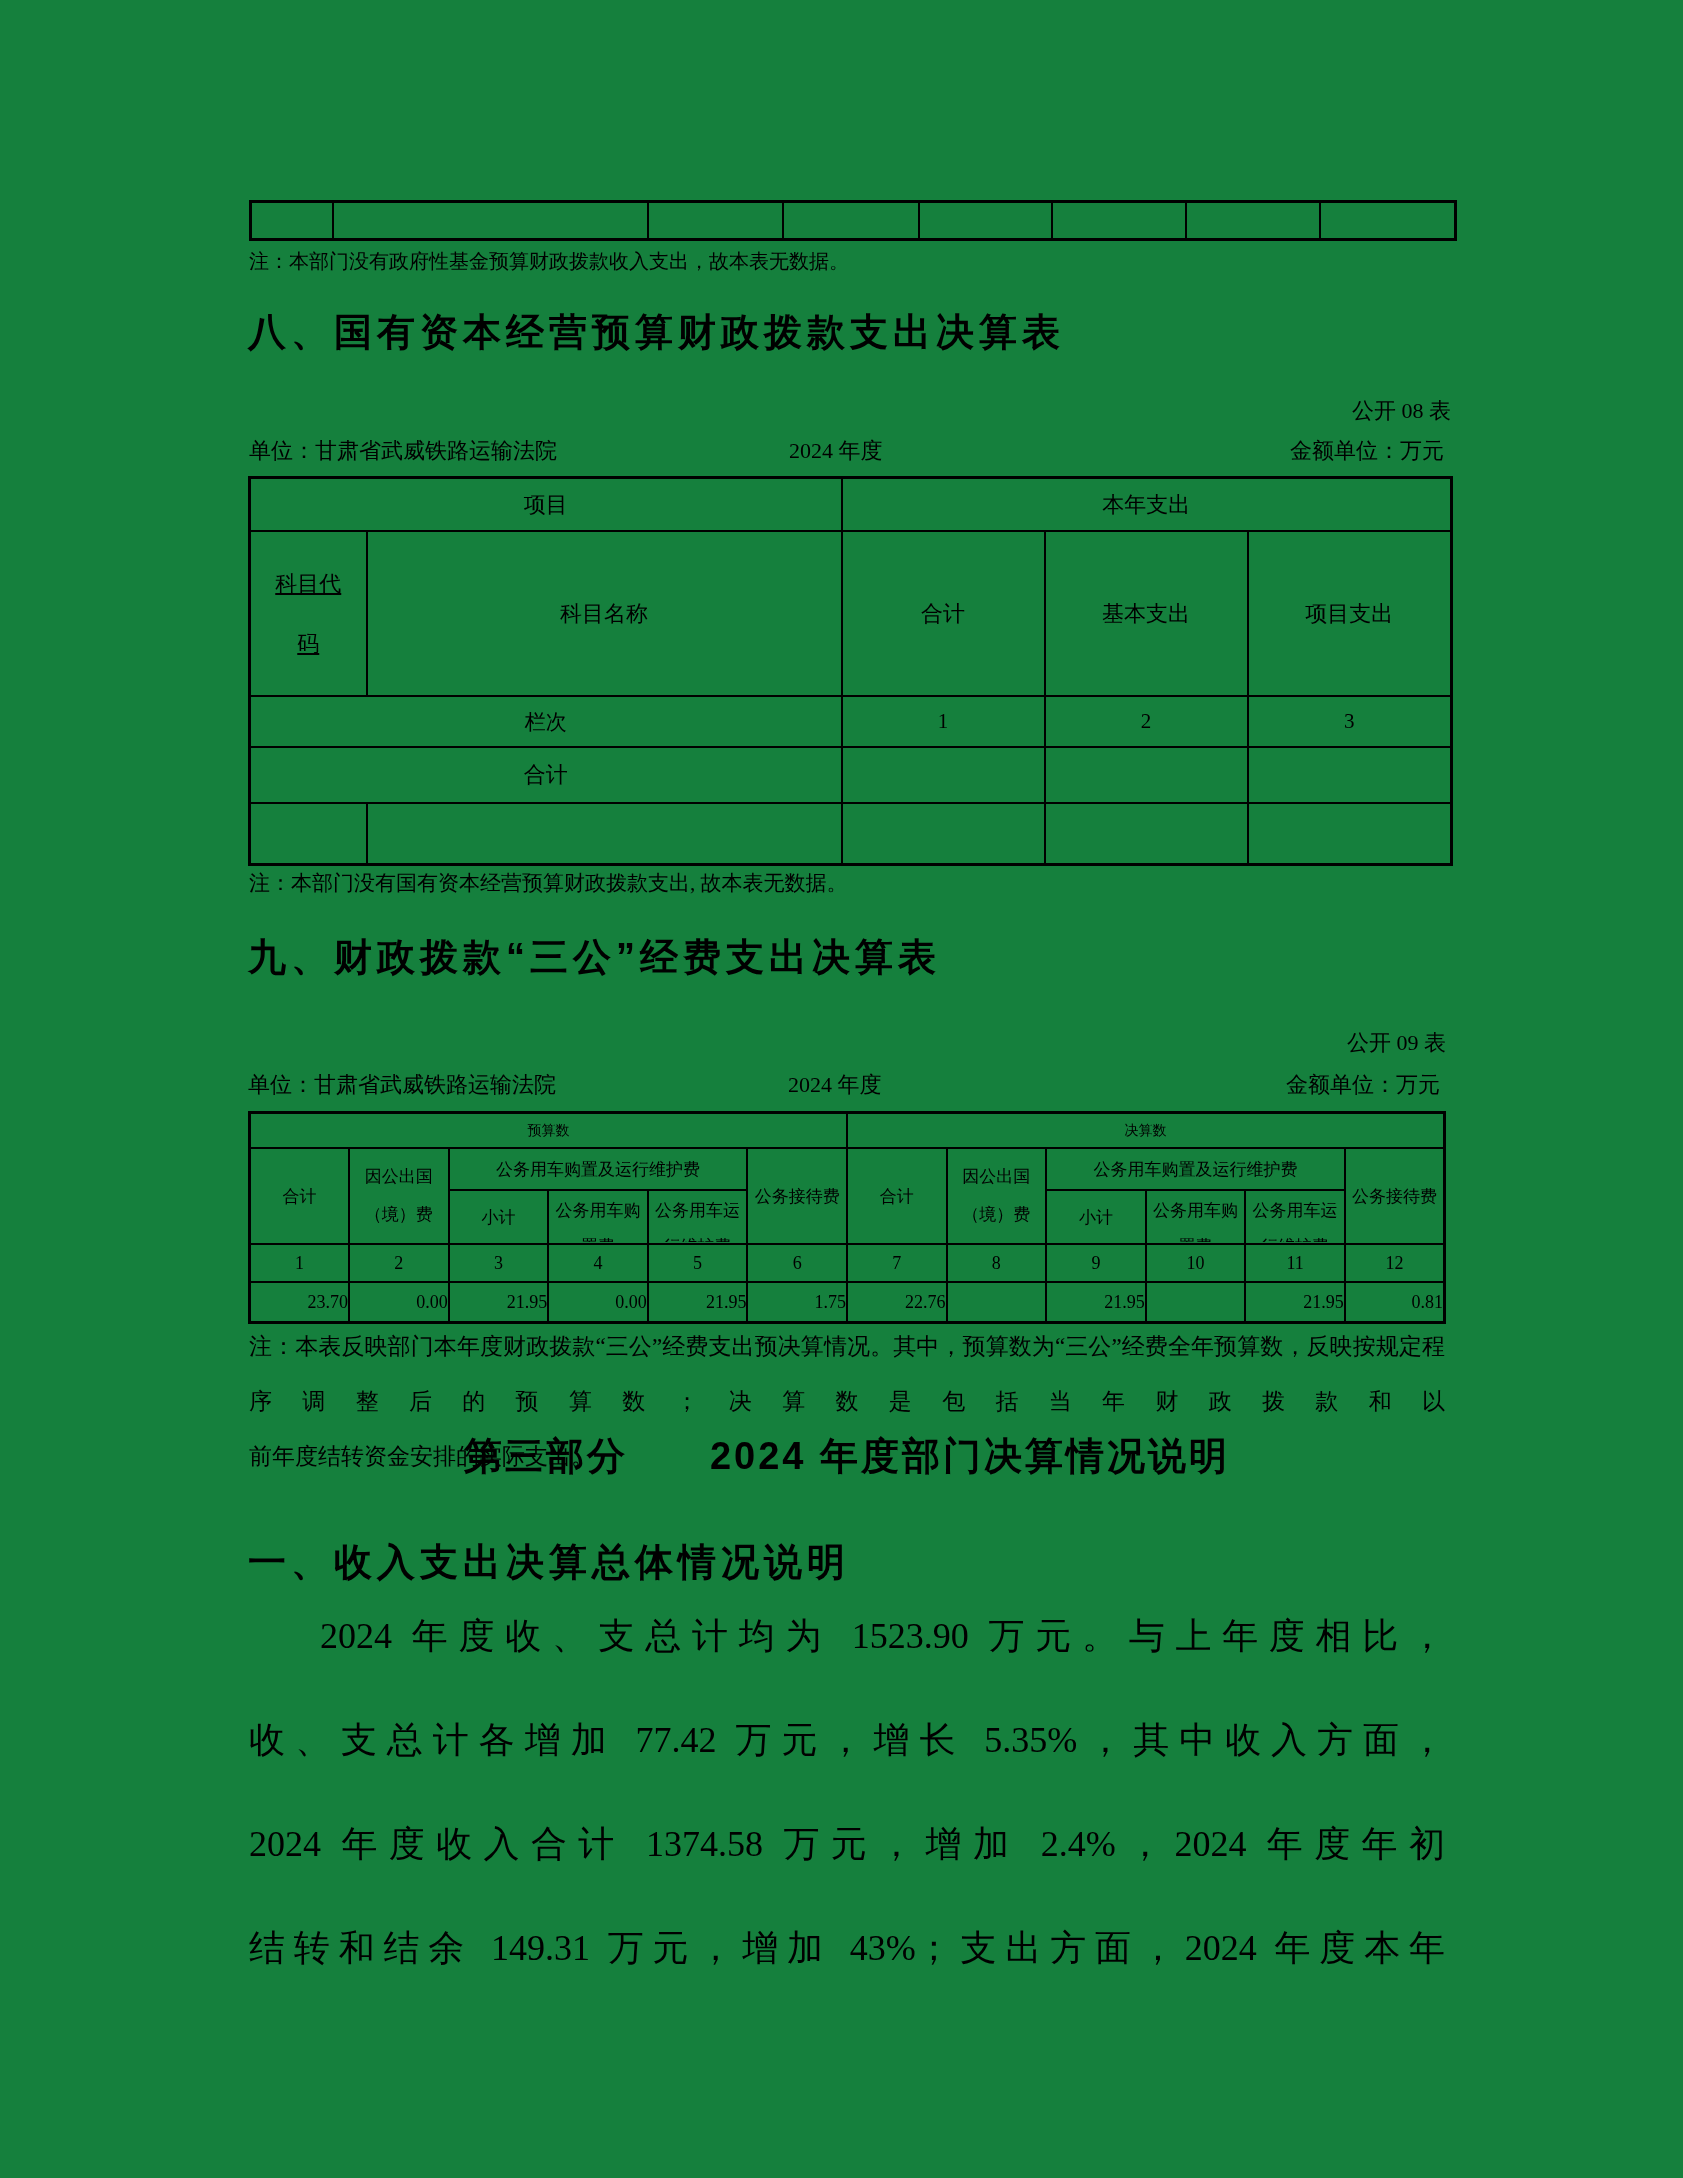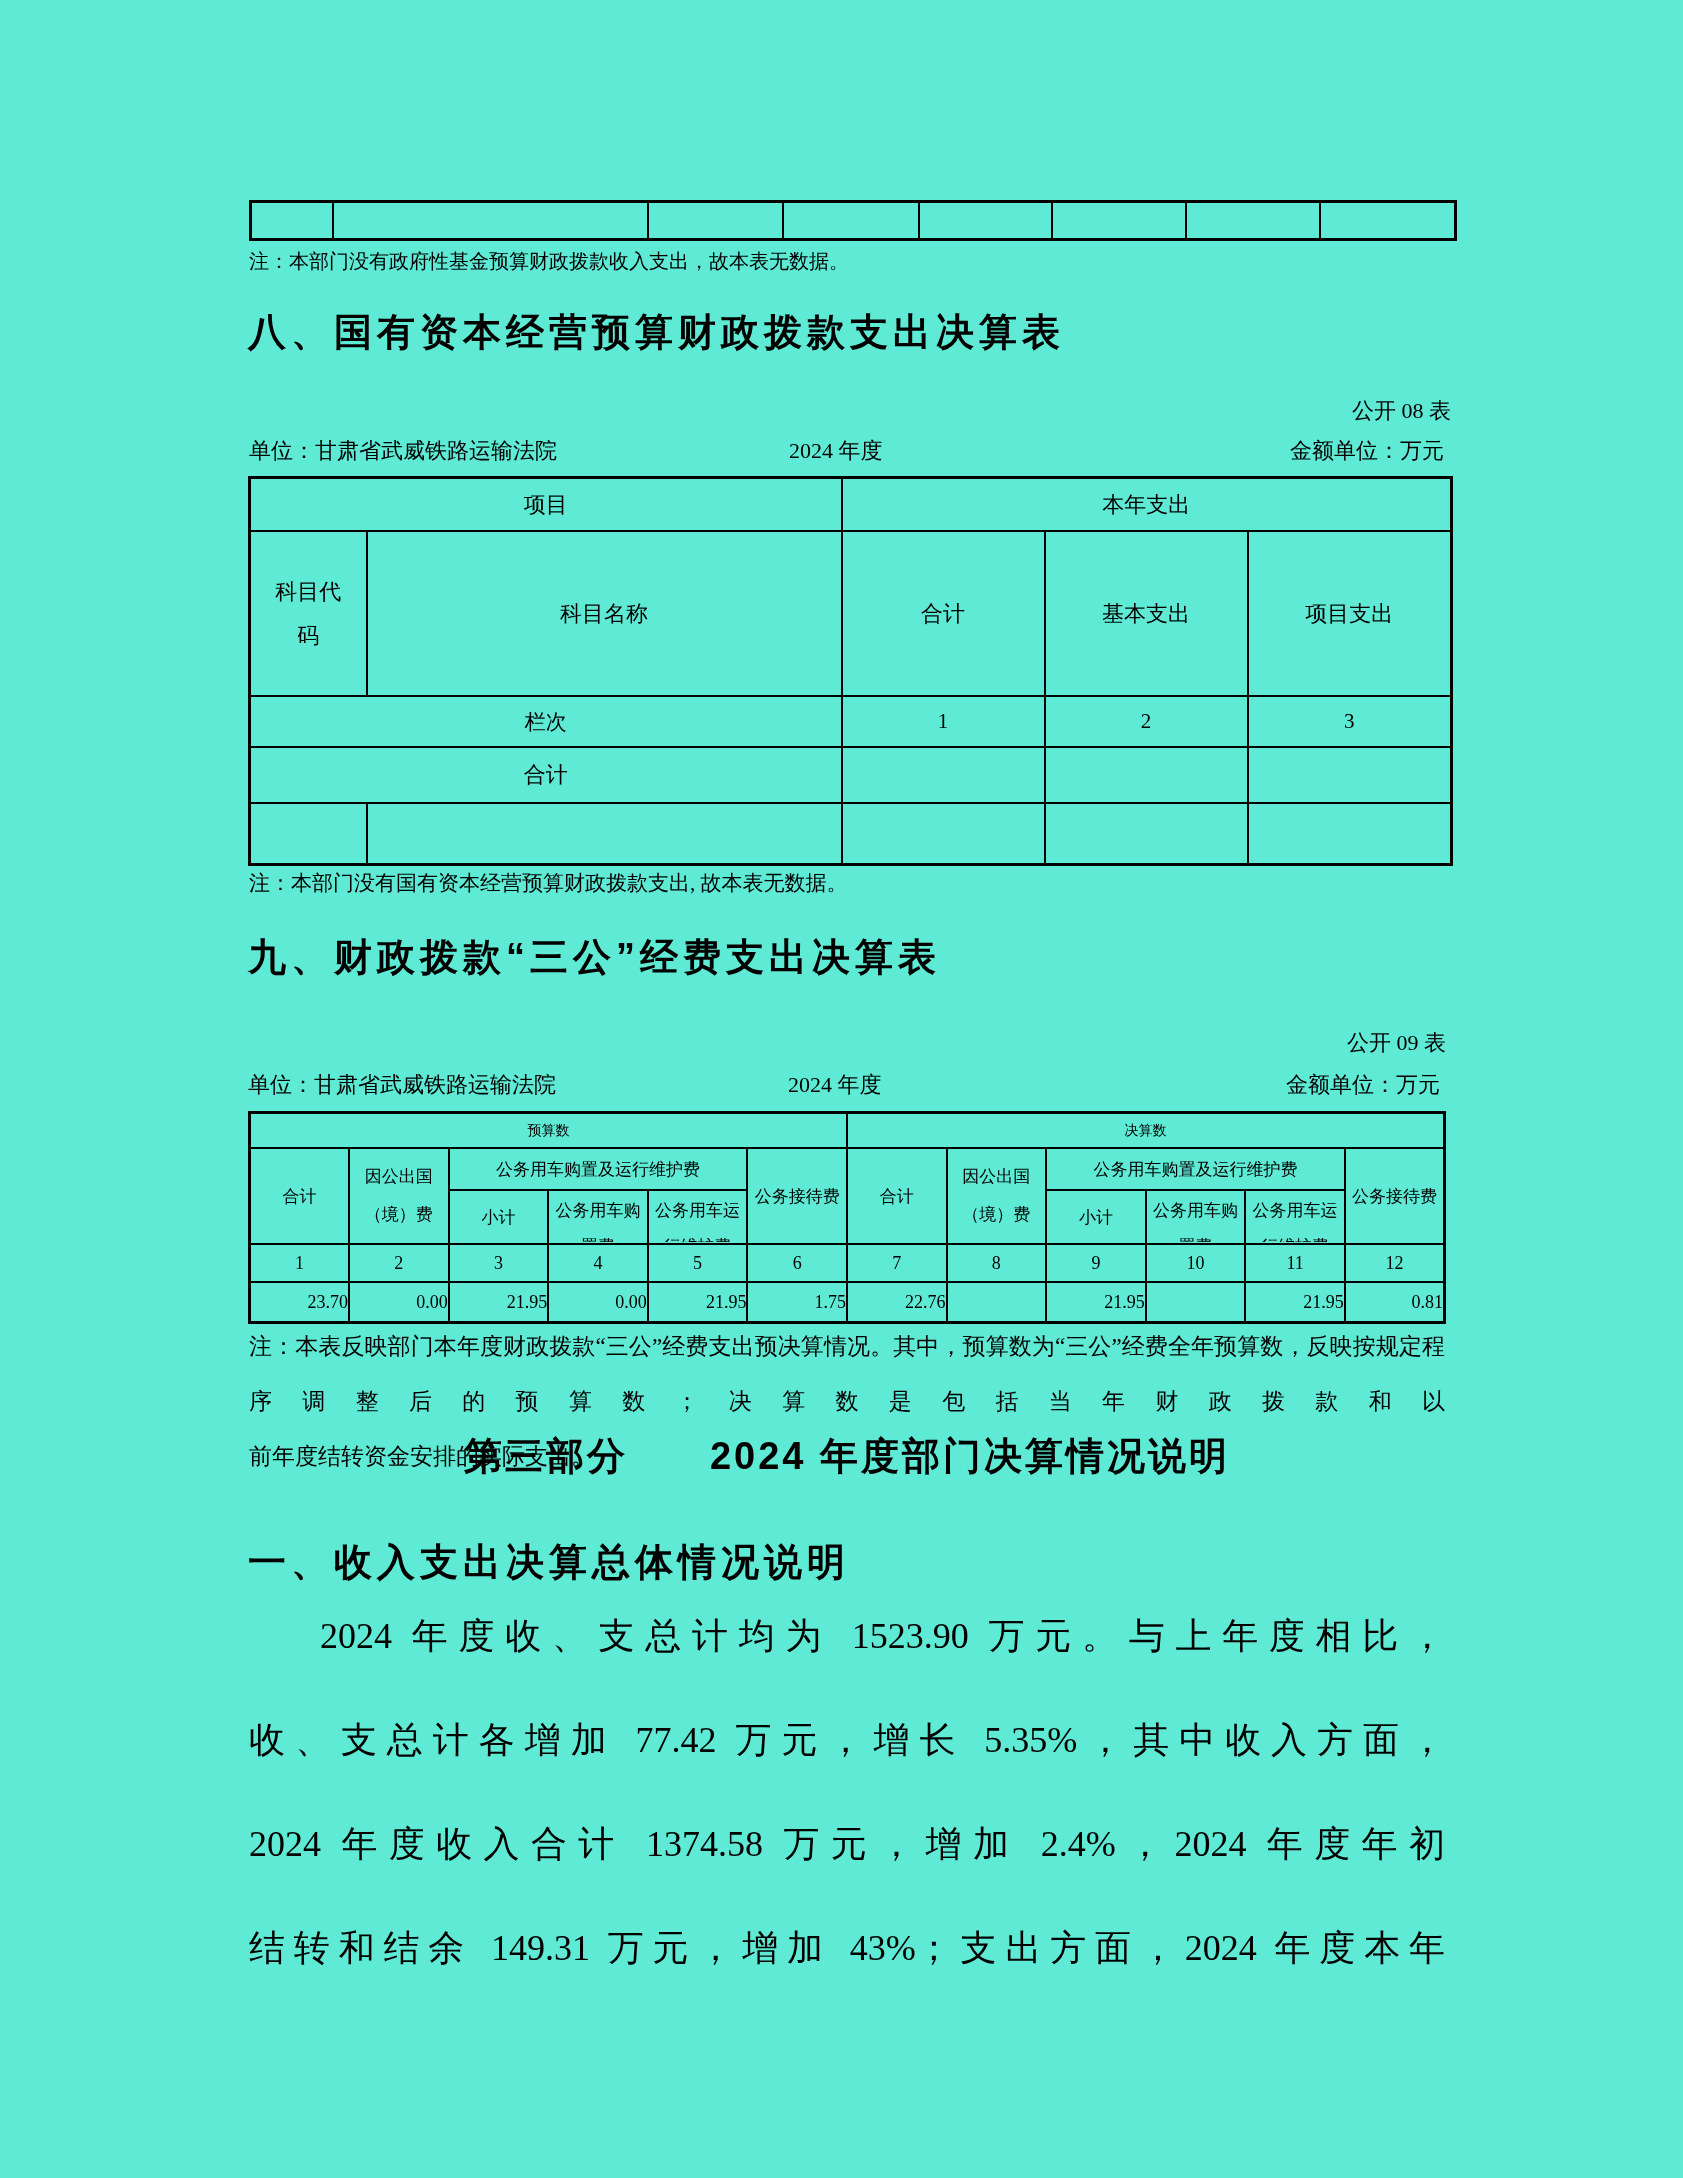--- a/index.html
+++ b/index.html
@@ -1,34 +1,34 @@
 <!DOCTYPE html>
 <html><head>
 <meta charset="utf-8">
 <style>
   html,body { margin:0; padding:0; background:#ffffff; }
   .page {
-    position:relative; width:1683px; height:2178px; background:#5eead4;
+    position:relative; width:1683px; height:2178px; background:#15803d;
     color:#000; font-family:"Liberation Serif","DejaVu Serif",serif;
     overflow:hidden;
   }
   
   table.t { border-collapse:collapse; table-layout:fixed; border:3px solid #000; }
   table.t td { border:2px solid #000; text-align:center; vertical-align:middle; padding:0; overflow:hidden; }
 
   .t-top { position:absolute; left:249px; top:200px; width:1203px; height:35px; }
   .t-top td { height:35px; }
 
   .t08 { position:absolute; left:248px; top:476px; width:1202px; font-size:22px; }
   .t08 .r1 td { height:51px; }
   .t08 .r2 td { height:163px; }
   .t08 .r3 td { height:49px; font-size:21px; }
   .t08 .r4 td { height:54px; }
   .t08 .r5 td { height:59px; }
-  .t08 td.code { padding:0 18px; line-height:44px; }
+  .t08 td.code { padding:0 18px; line-height:60px;text-decoration:underline; }
 
   .t09 { position:absolute; left:248px; top:1111px; width:1198px; font-size:17px; }
   .t09 .ra td { height:33px; font-size:14px; }
   .t09 .rb1 td { height:40px; }
   .t09 .rb2 td { height:52px; vertical-align:top; }
   .t09 td.abroad { padding:0 14px; line-height:38px; }
   .t09 td.recep { padding:0 4px; }
   .t09 .rb2 .clip { height:49px; overflow:hidden; line-height:36px; padding:2px 6px 0; }
   .t09 .rb2 .sub { line-height:50px; }
   .t09 .rc td { height:36px; font-size:18px; }

